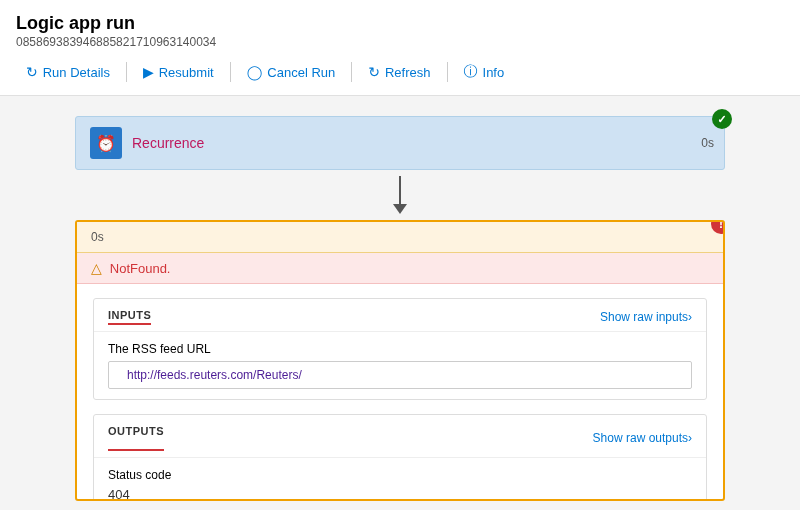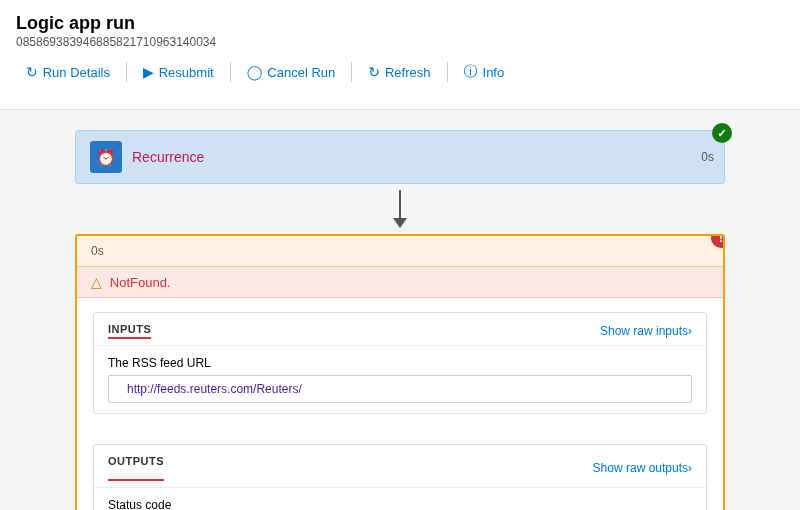--- a/index.html
+++ b/index.html
@@ -8,21 +8,21 @@
       font-size: 13px;
       background: #fff;
       color: #333;
       width: 800px;
       height: 510px;
       overflow: hidden;
     }
 
     
     .header {
-      padding: 12px 16px 16px 16px;
+      padding: 12px 16px 2px 16px;
       border-bottom: 1px solid #e0e0e0;
       background: #fff;
     }
     .header-title {
       font-size: 18px;
       font-weight: 600;
       color: #000;
       line-height: 1.3;
     }
     .header-subtitle {
@@ -228,21 +228,21 @@
 
     
     .section-body {
       padding: 14px 16px 16px 16px;
     }
 
     .section-box {
       border: 1px solid #ddd;
       border-radius: 3px;
       background: #fff;
-      margin-bottom: 30px;
+      margin-bottom: 14px;
     }
     .section-box-header {
       display: flex;
       align-items: center;
       justify-content: space-between;
       padding: 10px 14px 6px 14px;
       border-bottom: 1px solid #eee;
     }
     .section-box-title {
       font-size: 11px;

